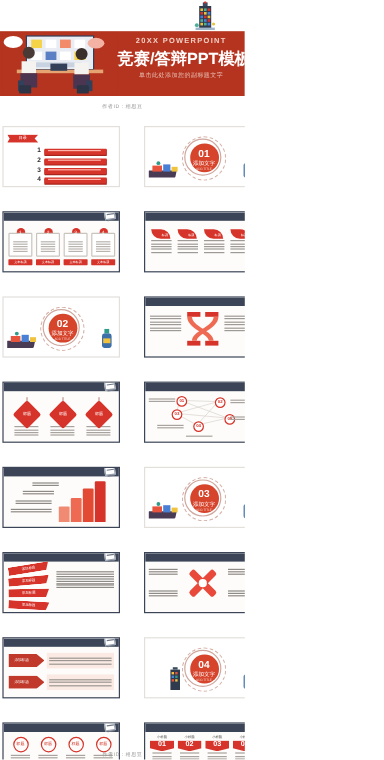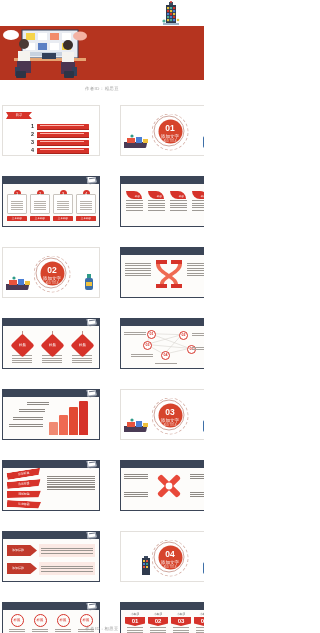--- a/index.html
+++ b/index.html
@@ -269,20 +269,25 @@
         <path d="M15 34 h14 v12 h-14 z" fill="#4b3551"></path>
         <rect x="13" y="40" width="5" height="9" fill="#33405a"></rect>
         <circle cx="66" cy="18" r="5" fill="#3a2e2a"></circle>
         <path d="M60 25 h12 v10 h-12 z" fill="#f5f3ef"></path>
         <path d="M59 35 h14 v12 h-14 z" fill="#4b3551"></path>
         <rect x="70" y="40" width="5" height="9" fill="#33405a"></rect>
         <rect x="14" y="44" width="10" height="7" rx="1" fill="#2d3446"></rect>
         <rect x="62" y="44" width="10" height="7" rx="1" fill="#2d3446"></rect>
       </svg>
 
+      <div class="hero-text">
+        <div class="hero-eyebrow">20XX POWERPOINT</div>
+        <div class="hero-title">竞赛/答辩PPT模板</div>
+        <div class="hero-sub">单击此处添加您的副标题文字</div>
+      </div>
     </div>
 
     <div class="hero-credit">作者ID：相思豆</div>
   </div>
 
   <div class="grid">
 
     <div class="cell">
       <div class="slide plain">
         <div class="toc-ribbon">

